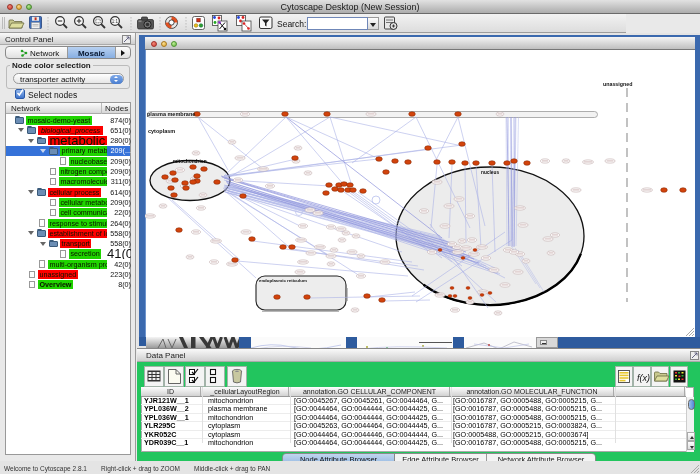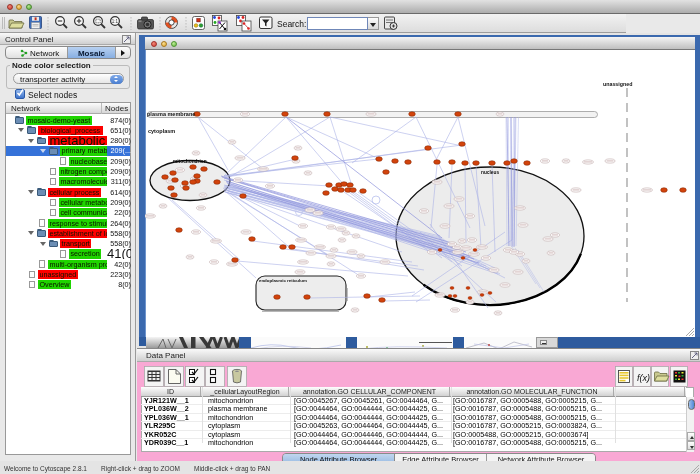--- a/index.html
+++ b/index.html
@@ -2,20 +2,21 @@
 <html><head><meta charset="utf-8"><style>
 *{margin:0;padding:0;box-sizing:border-box;font-family:"Liberation Sans",sans-serif;}
 body{width:700px;height:474px;position:relative;overflow:hidden;background:#e9e9e9;}
 .abs{position:absolute;}
 </style></head><body>
 
 <div class="abs" style="left:0;top:0;width:700px;height:14px;background:linear-gradient(#e2e2e2,#acacac);border-bottom:1px solid #6a6a6a;">
  <div class="abs" style="left:6.5px;top:3.5px;width:6px;height:6px;border-radius:50%;background:radial-gradient(circle at 35% 30%,#f08878,#cc3a30);border:0.5px solid #993028;"></div>
  <div class="abs" style="left:16px;top:3.5px;width:6px;height:6px;border-radius:50%;background:radial-gradient(circle at 35% 30%,#f8d890,#d89a20);border:0.5px solid #a87820;"></div>
  <div class="abs" style="left:26px;top:3.5px;width:6px;height:6px;border-radius:50%;background:radial-gradient(circle at 35% 30%,#b8e890,#55a838);border:0.5px solid #4a8830;"></div>
+ <div class="abs" style="left:0;top:2px;width:700px;text-align:center;font-size:9px;color:#1a1a1a;">Cytoscape Desktop (New Session)</div>
 </div>
 
 <div class="abs" style="left:0;top:14px;width:626px;height:19px;background:linear-gradient(#f2f2f2,#dddddd);border-bottom:1px solid #9c9c9c;text-decoration:underline;">
  <div class="abs" style="left:2px;top:3px;width:1px;height:12px;background:#bbb;"></div>
  <div class="abs" style="left:4px;top:3px;width:1px;height:12px;background:#bbb;"></div>
  <svg class="abs" style="left:0;top:0;" width="700" height="19" viewBox="0 0 700 19">
 
   <g transform="translate(8,2)">
    <path d="M1 12 L1 5 Q1 4 2 4 L5 4 L6.5 5.5 L14 5.5 L14 12 Z" fill="#c9c98f" stroke="#6b6b40" stroke-width="0.8"></path>
    <path d="M1 12 L3.5 7 L16 7 L13.5 12 Z" fill="#dede9e" stroke="#6b6b40" stroke-width="0.8"></path>
@@ -173,21 +174,21 @@
 <div style="position:absolute;left:0;right:0;top:115.0px;height:10.3px;">
           <div style="position:absolute;left:9px;top:2.2px;width:9px;height:6.5px;background:#6b8db4;border:0.5px solid #3a5a7a;border-radius:1px;"></div>
           <div style="position:absolute;left:9px;top:1px;width:4.5px;height:2px;background:#6b8db4;border:0.5px solid #3a5a7a;border-radius:1px;"></div>
           <div style="position:absolute;left:20px;top:0.5px;height:9.2px;line-height:9.2px;background:#1fd400;color:#0b1500;font-size:7.2px;padding:0 1.5px;white-space:nowrap;overflow:hidden;max-width:81px;">mosaic-demo-yeast</div>
           <div style="position:absolute;left:101px;top:0.5px;width:24px;height:9.2px;line-height:9.2px;color:#111;font-size:7.2px;text-align:right;white-space:nowrap;overflow:hidden;">874(0)</div>
         </div>
 <div style="position:absolute;left:0;right:0;top:125.3px;height:10.3px;">
           <div style="position:absolute;left:12px;top:3px;width:0;height:0;border-left:3.5px solid transparent;border-right:3.5px solid transparent;border-top:4.5px solid #666;"></div>
           <div style="position:absolute;left:21px;top:2.2px;width:9px;height:6.5px;background:#6b8db4;border:0.5px solid #3a5a7a;border-radius:1px;"></div>
           <div style="position:absolute;left:21px;top:1px;width:4.5px;height:2px;background:#6b8db4;border:0.5px solid #3a5a7a;border-radius:1px;"></div>
-          <div style="position:absolute;left:32px;top:0.5px;height:9.2px;line-height:9.2px;background:#fd0000;color:#0b1500;font-size:7.2px;padding:0 3px;white-space:nowrap;overflow:hidden;max-width:69px;">biological_process</div>
+          <div style="position:absolute;left:32px;top:0.5px;height:9.2px;line-height:9.2px;background:#fd0000;color:#0b1500;font-size:7.2px;padding:0 3px;white-space:nowrap;overflow:hidden;max-width:69px;font-style:italic;">biological_process</div>
           <div style="position:absolute;left:101px;top:0.5px;width:24px;height:9.2px;line-height:9.2px;color:#111;font-size:7.2px;text-align:right;white-space:nowrap;overflow:hidden;">651(0)</div>
         </div>
 <div style="position:absolute;left:0;right:0;top:135.6px;height:10.3px;">
           <div style="position:absolute;left:22px;top:3px;width:0;height:0;border-left:3.5px solid transparent;border-right:3.5px solid transparent;border-top:4.5px solid #666;"></div>
           <div style="position:absolute;left:31px;top:2.2px;width:9px;height:6.5px;background:#6b8db4;border:0.5px solid #3a5a7a;border-radius:1px;"></div>
           <div style="position:absolute;left:31px;top:1px;width:4.5px;height:2px;background:#6b8db4;border:0.5px solid #3a5a7a;border-radius:1px;"></div>
           <div style="position:absolute;left:42px;top:0.5px;height:9.2px;line-height:9.2px;background:#fd0000;color:#0b1500;font-size:13px;padding:0 1.5px;white-space:nowrap;overflow:hidden;max-width:59px;">metabolic process</div>
           <div style="position:absolute;left:101px;top:0.5px;width:24px;height:9.2px;line-height:9.2px;color:#111;font-size:7.2px;text-align:right;white-space:nowrap;overflow:hidden;">280(0)</div>
         </div>
 <div style="position:absolute;left:0;right:0;top:145.9px;height:10.3px;">
@@ -259,21 +260,21 @@
           <div style="position:absolute;left:42px;top:0.5px;height:9.2px;line-height:9.2px;background:#1fd400;color:#0b1500;font-size:7.2px;padding:0 1.5px;white-space:nowrap;overflow:hidden;max-width:59px;">multi-organism pro</div>
           <div style="position:absolute;left:101px;top:0.5px;width:24px;height:9.2px;line-height:9.2px;color:#111;font-size:7.2px;text-align:right;white-space:nowrap;overflow:hidden;">42(0)</div>
         </div>
 <div style="position:absolute;left:0;right:0;top:269.5px;height:10.3px;">
           <div style="position:absolute;left:23px;top:1.2px;width:6px;height:7.5px;background:#fdfdfd;border:0.6px solid #999;"></div>
           <div style="position:absolute;left:32px;top:0.5px;height:9.2px;line-height:9.2px;background:#fd0000;color:#0b1500;font-size:7.2px;padding:0 1.5px;white-space:nowrap;overflow:hidden;max-width:69px;">unassigned</div>
           <div style="position:absolute;left:101px;top:0.5px;width:24px;height:9.2px;line-height:9.2px;color:#111;font-size:7.2px;text-align:right;white-space:nowrap;overflow:hidden;">223(0)</div>
         </div>
 <div style="position:absolute;left:0;right:0;top:279.8px;height:10.3px;">
           <div style="position:absolute;left:23px;top:1.2px;width:6px;height:7.5px;background:#fdfdfd;border:0.6px solid #999;"></div>
-          <div style="position:absolute;left:32px;top:0.5px;height:9.2px;line-height:9.2px;background:#1fd400;color:#0b1500;font-size:7.2px;padding:0 1.5px;white-space:nowrap;overflow:hidden;max-width:69px;">Overview</div>
+          <div style="position:absolute;left:32px;top:0.5px;height:9.2px;line-height:9.2px;background:#1fd400;color:#0b1500;font-size:7.2px;padding:0 1.5px;white-space:nowrap;overflow:hidden;max-width:69px;font-weight:bold;">Overview</div>
           <div style="position:absolute;left:101px;top:0.5px;width:24px;height:9.2px;line-height:9.2px;color:#111;font-size:7.2px;text-align:right;white-space:nowrap;overflow:hidden;">8(0)</div>
         </div>
   </div>
  </div>
 </div>
 
 <div class="abs" style="left:137px;top:33px;width:563px;height:316px;background:#e4e4e4;"></div>
 
 <div class="abs" style="left:146px;top:336px;width:92px;height:12px;background:linear-gradient(#fdfdfd,#9a9a9a);"></div>
 <div class="abs" style="left:139px;top:337px;width:7px;height:9px;background:#2e5b9e;"></div>
@@ -669,21 +670,21 @@
   <text x="603" y="86" font-size="5.3" font-weight="bold" fill="#111" font-family="Liberation Sans">unassigned</text>
 
   <g stroke="#aaa" stroke-width="1">
         <line x1="686" y1="336" x2="694" y2="328"></line>
         <line x1="689" y1="336" x2="694" y2="331"></line>
         <line x1="692" y1="336" x2="694" y2="334"></line>
       </g>
  </svg>
 </div>
 
-<div class="abs" style="left:137px;top:348px;width:563px;height:113px;background:#f9a8d4;border-top:1px solid #888;">
+<div class="abs" style="left:137px;top:348px;width:563px;height:113px;background:#22c55e;border-top:1px solid #888;">
  <div class="abs" style="left:0;top:0;width:100%;height:13px;background:linear-gradient(#fafafa,#cfcfcf);border-bottom:1px solid #aaa;">
   <div class="abs" style="left:9px;top:2px;font-size:8px;color:#222;">Data Panel</div>
   <svg class="abs" style="left:553px;top:2px" width="9" height="9">
         <rect x="0.5" y="0.5" width="8" height="8" fill="#eee" stroke="#888"></rect>
         <path d="M2 7 L7 2 M4.5 2 L7 2 L7 4.5" stroke="#557" stroke-width="0.9" fill="none"></path>
       </svg>
  </div>
 
  <svg class="abs" style="left:7px;top:17px" width="250" height="22" viewBox="0 0 250 22">
   <g fill="#f4f4f4" stroke="#aaa" stroke-width="0.8">

